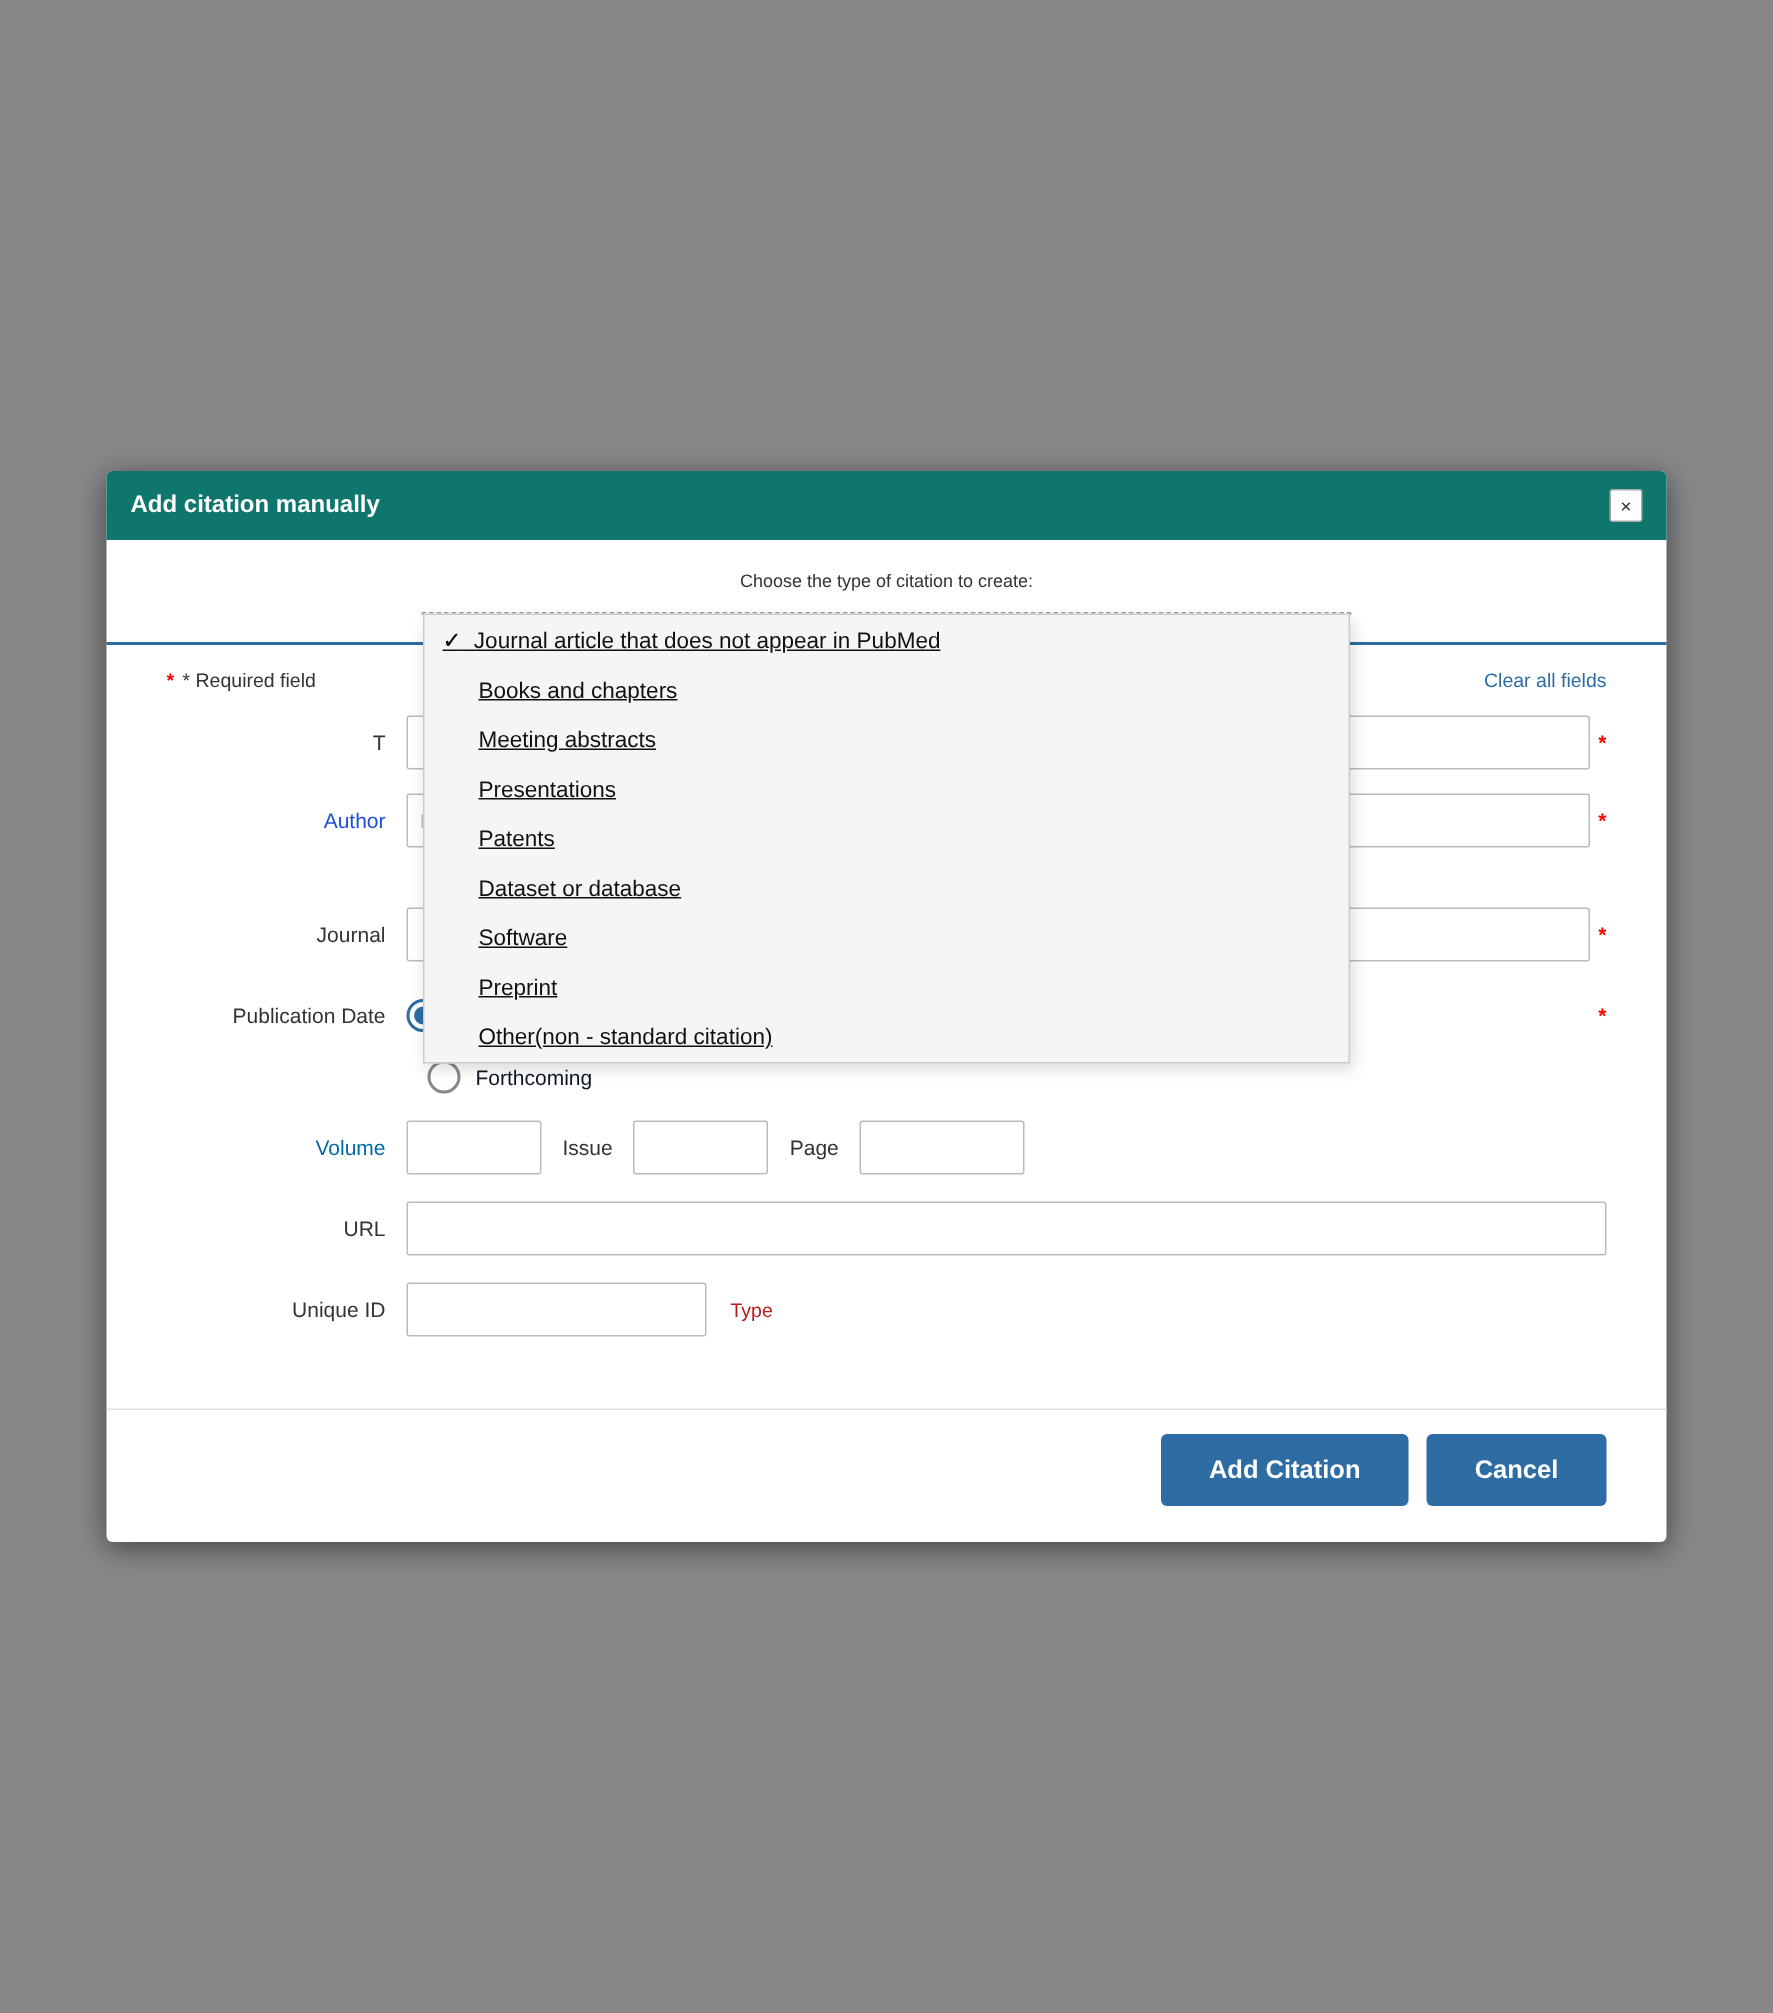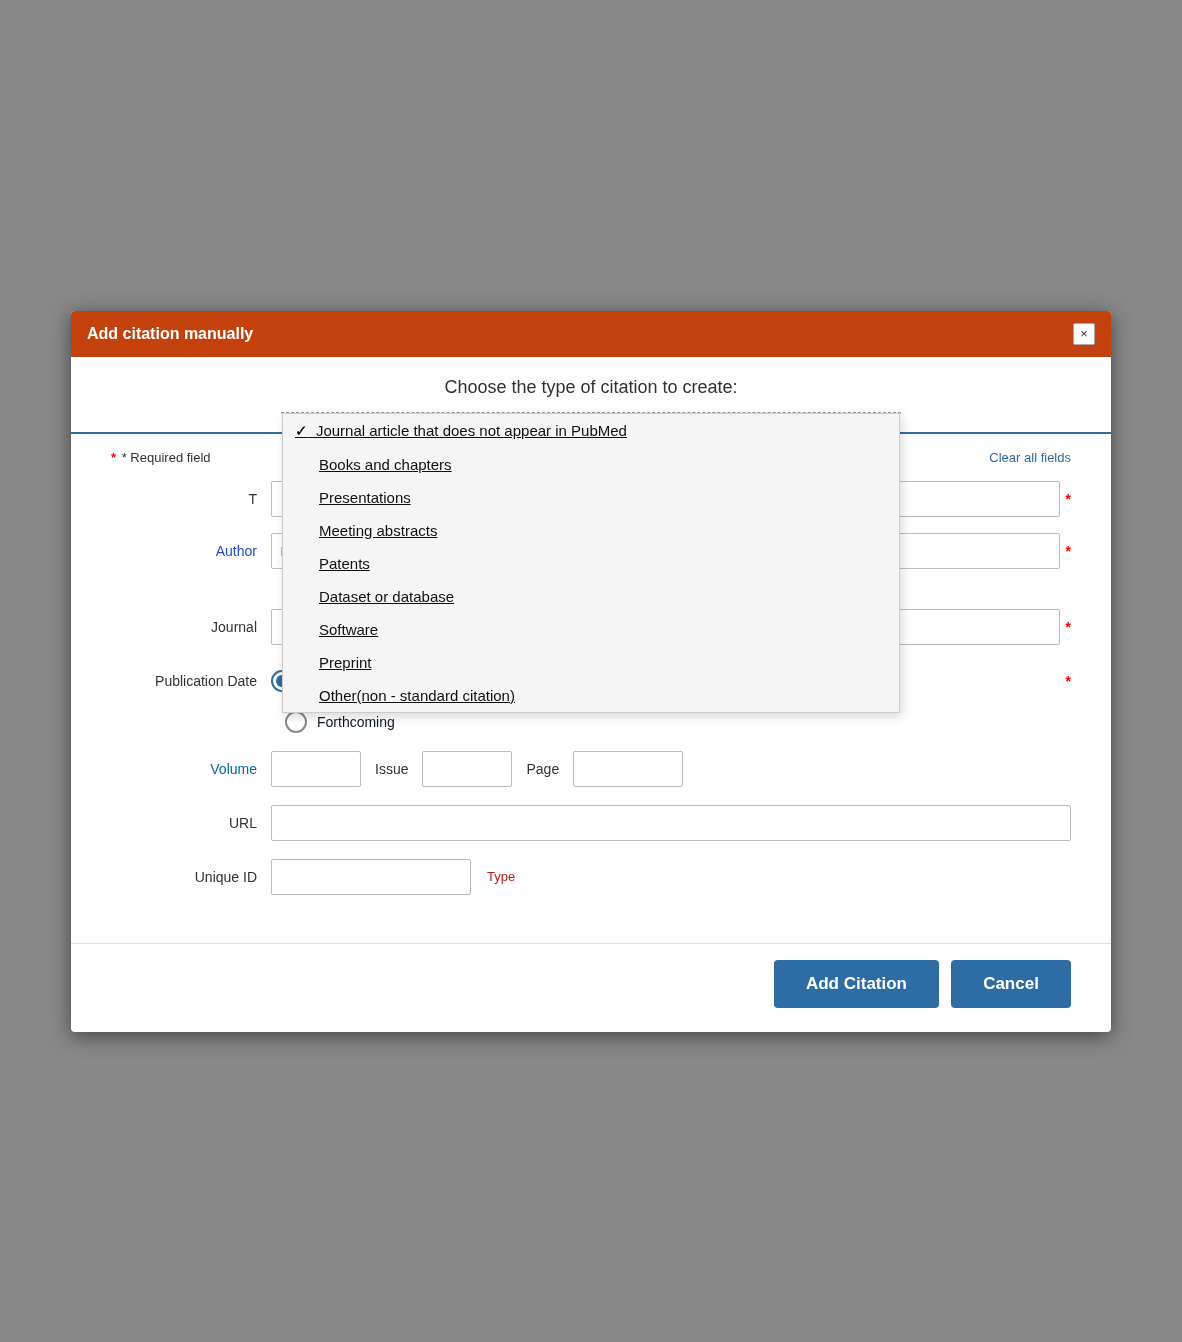--- a/index.html
+++ b/index.html
@@ -14,21 +14,21 @@
     }
     .modal {
       width: 1040px;
       background: #fff;
       border-radius: 4px;
       overflow: visible;
       box-shadow: 0 4px 20px rgba(0,0,0,0.5);
       position: relative;
     }
     .modal-header {
-      background: #c2410c;
+      background: #0f766e;
       color: #fff;
       padding: 12px 16px;
       font-size: 16px;
       font-weight: bold;
       display: flex;
       align-items: center;
       justify-content: space-between;
       border-radius: 4px 4px 0 0;
     }
     .modal-close {
@@ -44,21 +44,21 @@
       justify-content: center;
       border-radius: 2px;
     }
     .modal-body {
       padding: 20px 40px 30px 40px;
       position: relative;
     }
     .choose-type-label {
       text-align: center;
       margin-bottom: 14px;
-      font-size: 18px;
+      font-size: 12px;
       color: #333;
     }
     .dropdown-wrapper {
       position: relative;
       margin-bottom: 18px;
       display: flex;
       justify-content: center;
     }
     .citation-type-dropdown {
       width: 620px;
@@ -428,22 +428,22 @@
     <div class="choose-type-label">Choose the type of citation to create:</div>
 
     
     <div class="dropdown-wrapper">
       <div class="citation-type-dropdown">
         <div class="dropdown-menu">
           <div class="dropdown-menu-item selected">
             <span>✓</span>&nbsp; Journal article that does not appear in PubMed
           </div>
           <div class="dropdown-menu-item">Books and chapters</div>
+          <div class="dropdown-menu-item">Meeting abstracts</div>
           <div class="dropdown-menu-item">Presentations</div>
-          <div class="dropdown-menu-item">Meeting abstracts</div>
           <div class="dropdown-menu-item">Patents</div>
           <div class="dropdown-menu-item">Dataset or database</div>
           <div class="dropdown-menu-item">Software</div>
           <div class="dropdown-menu-item">Preprint</div>
           <div class="dropdown-menu-item">Other(non - standard citation)</div>
         </div>
       </div>
     </div>
 
     

